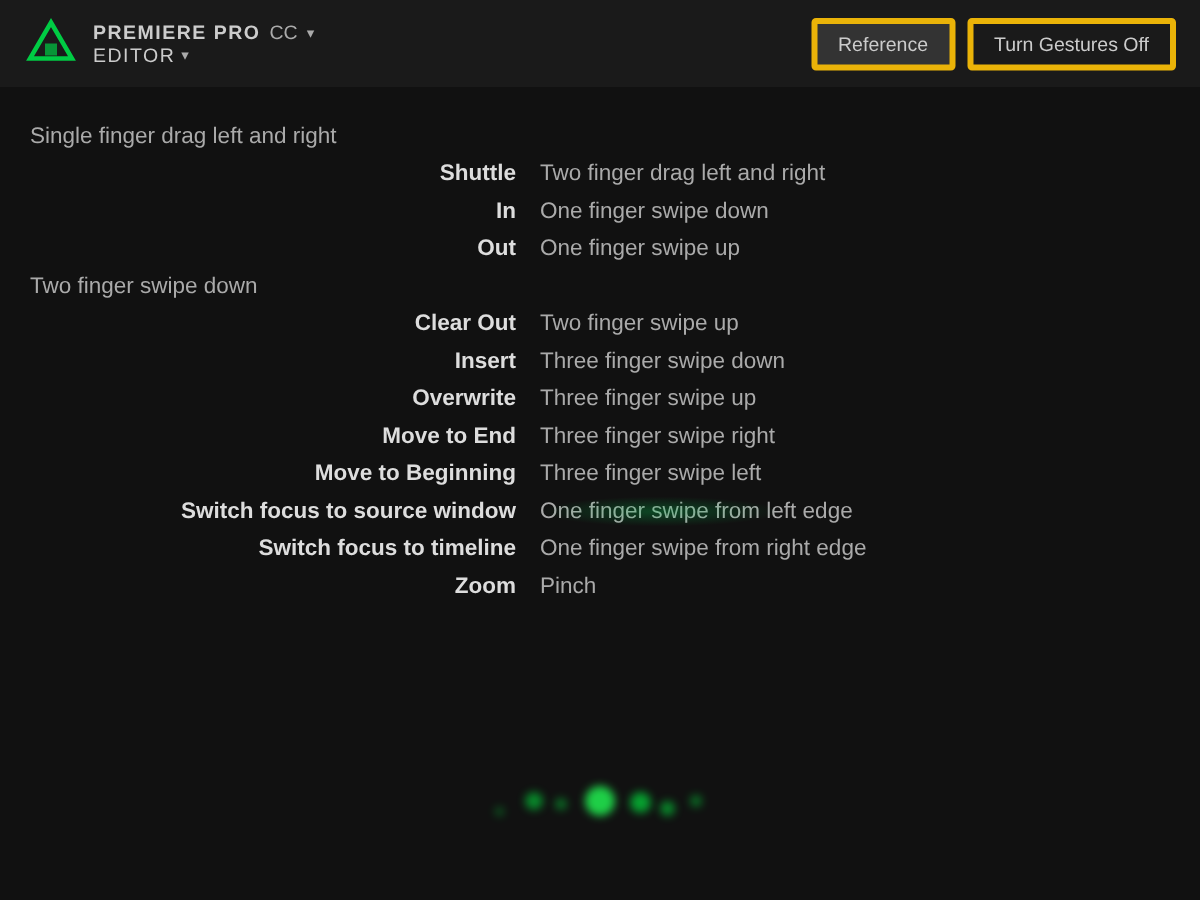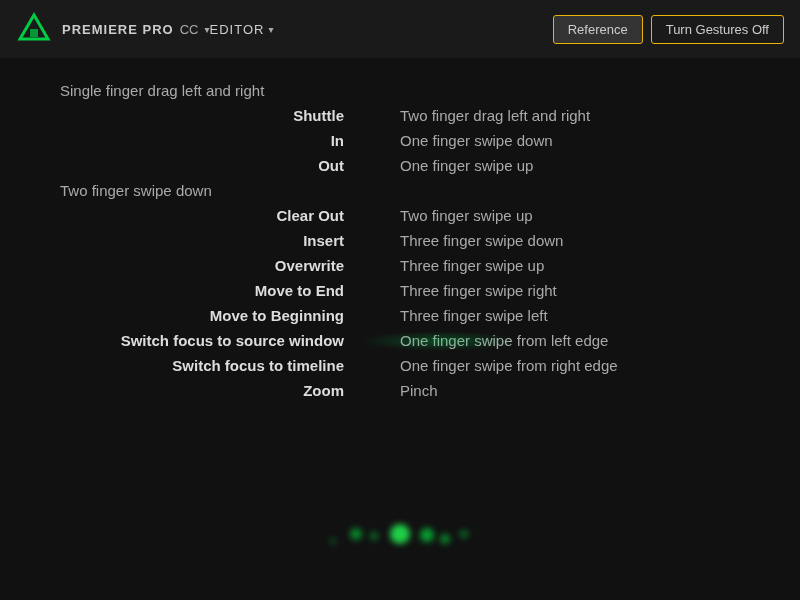--- a/index.html
+++ b/index.html
@@ -30,21 +30,21 @@
       gap: 10px;
     }
 
     #logo-icon {
       width: 36px;
       height: 36px;
     }
 
     #app-title {
       display: flex;
-      flex-direction: row;
+      flex-direction: column;
     }
 
     #app-name {
       font-size: 13px;
       font-weight: bold;
       color: #cccccc;
       letter-spacing: 1px;
     }
 
     #app-sub {
@@ -73,21 +73,21 @@
     }
 
     #header-right {
       display: flex;
       align-items: center;
       gap: 8px;
     }
 
     .header-btn {
       background-color: transparent;
-      border: 1px solid #eab308;
+      border: 4px solid #eab308;
       color: #cccccc;
       padding: 6px 14px;
       font-size: 13px;
       cursor: pointer;
       border-radius: 3px;
     }
 
     #reference-btn {
       background-color: #333333;
     }
@@ -116,21 +116,20 @@
       padding-right: 16px;
       font-weight: bold;
       color: #dddddd;
       font-size: 15px;
     }
 
     .gesture-desc {
       flex: 1;
       color: #aaaaaa;
       font-size: 15px;
-      margin-left: 40px;
     }
 
     
     #glow-effect {
       position: absolute;
       bottom: 50px;
       left: 50%;
       transform: translateX(-50%);
       width: 220px;
       height: 30px;

